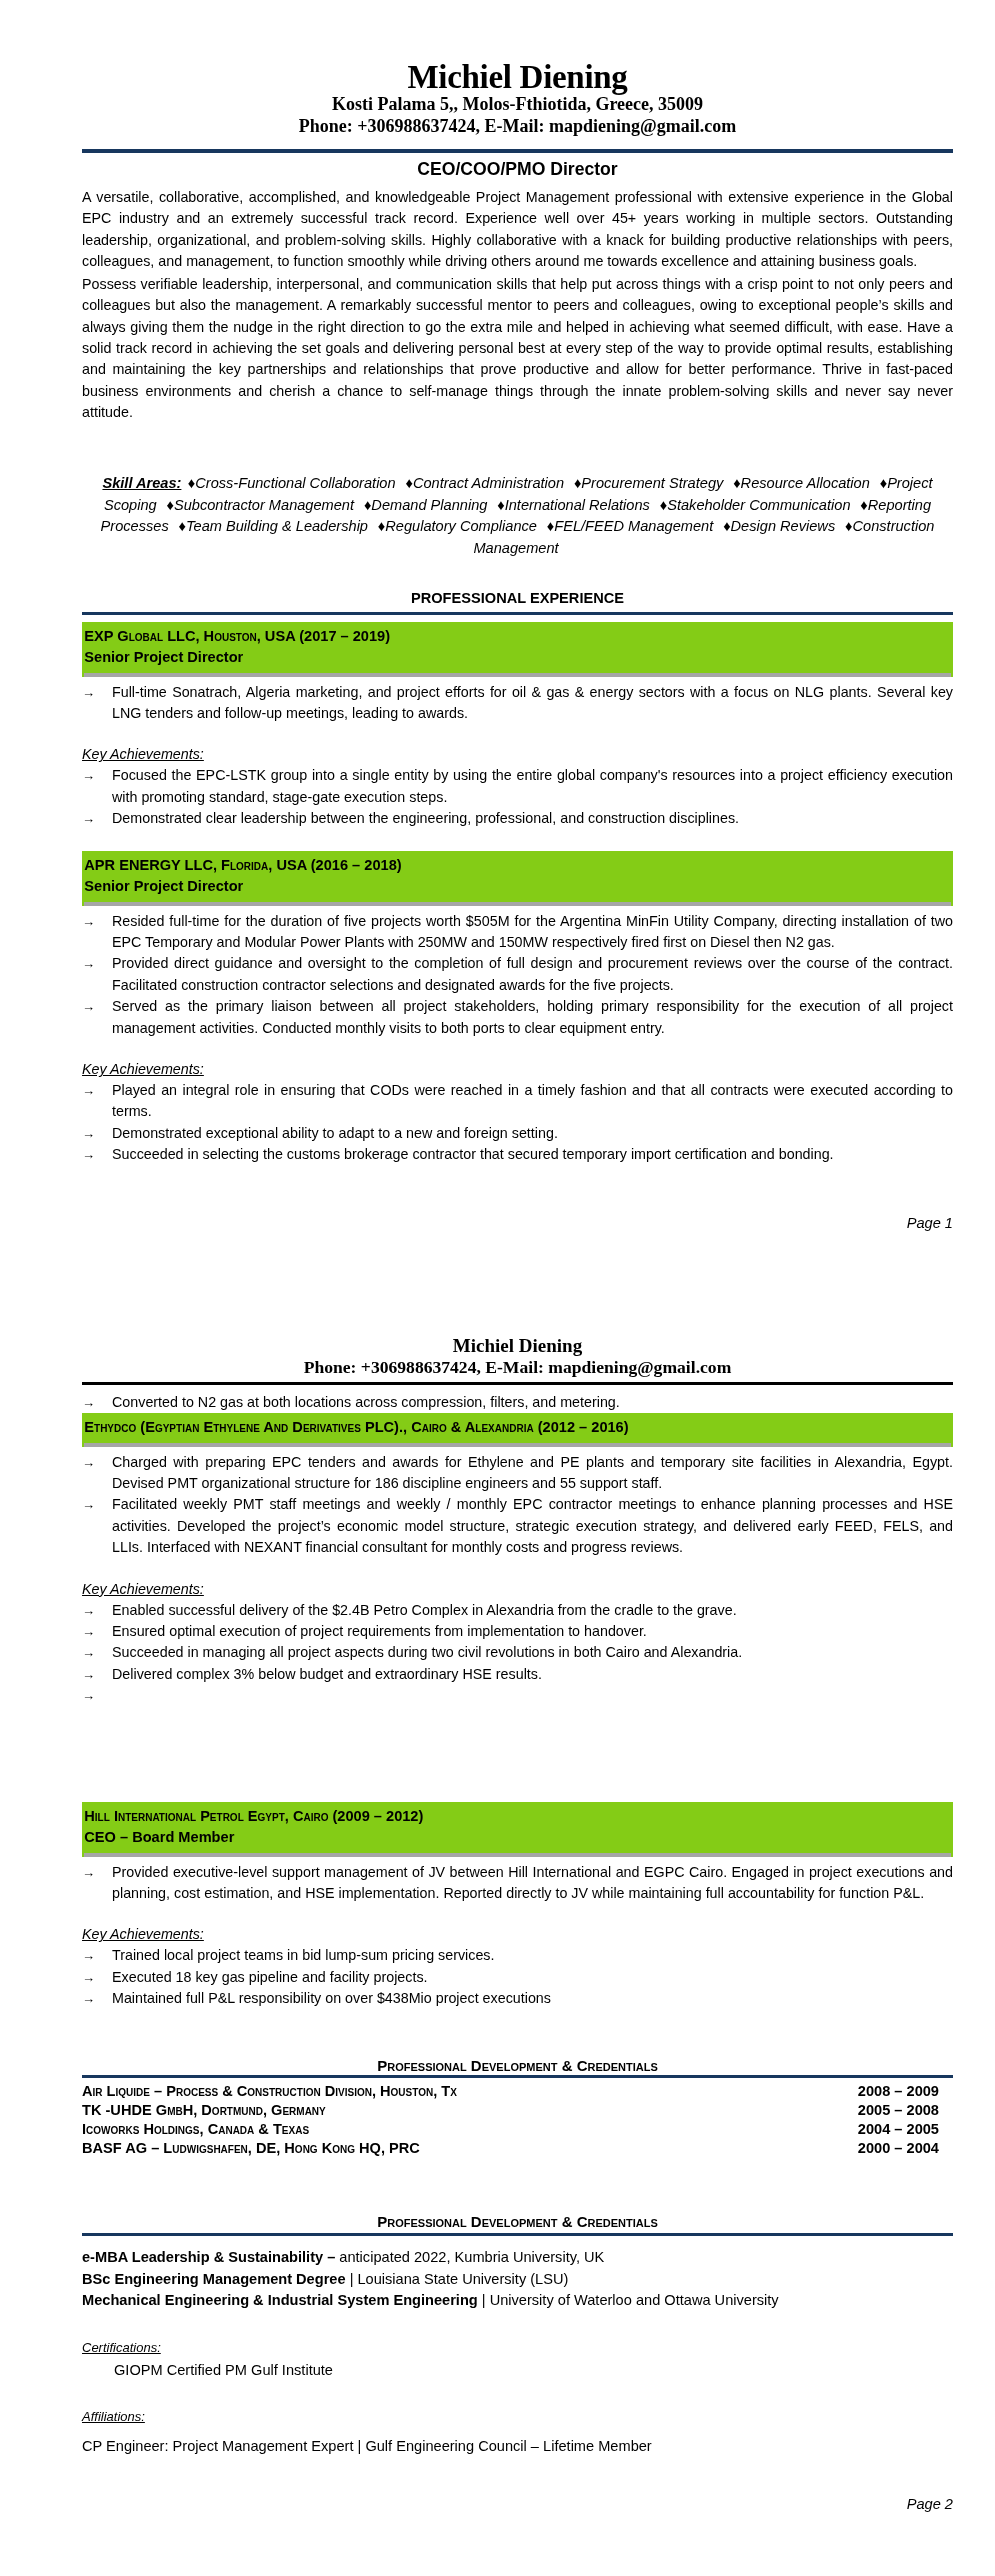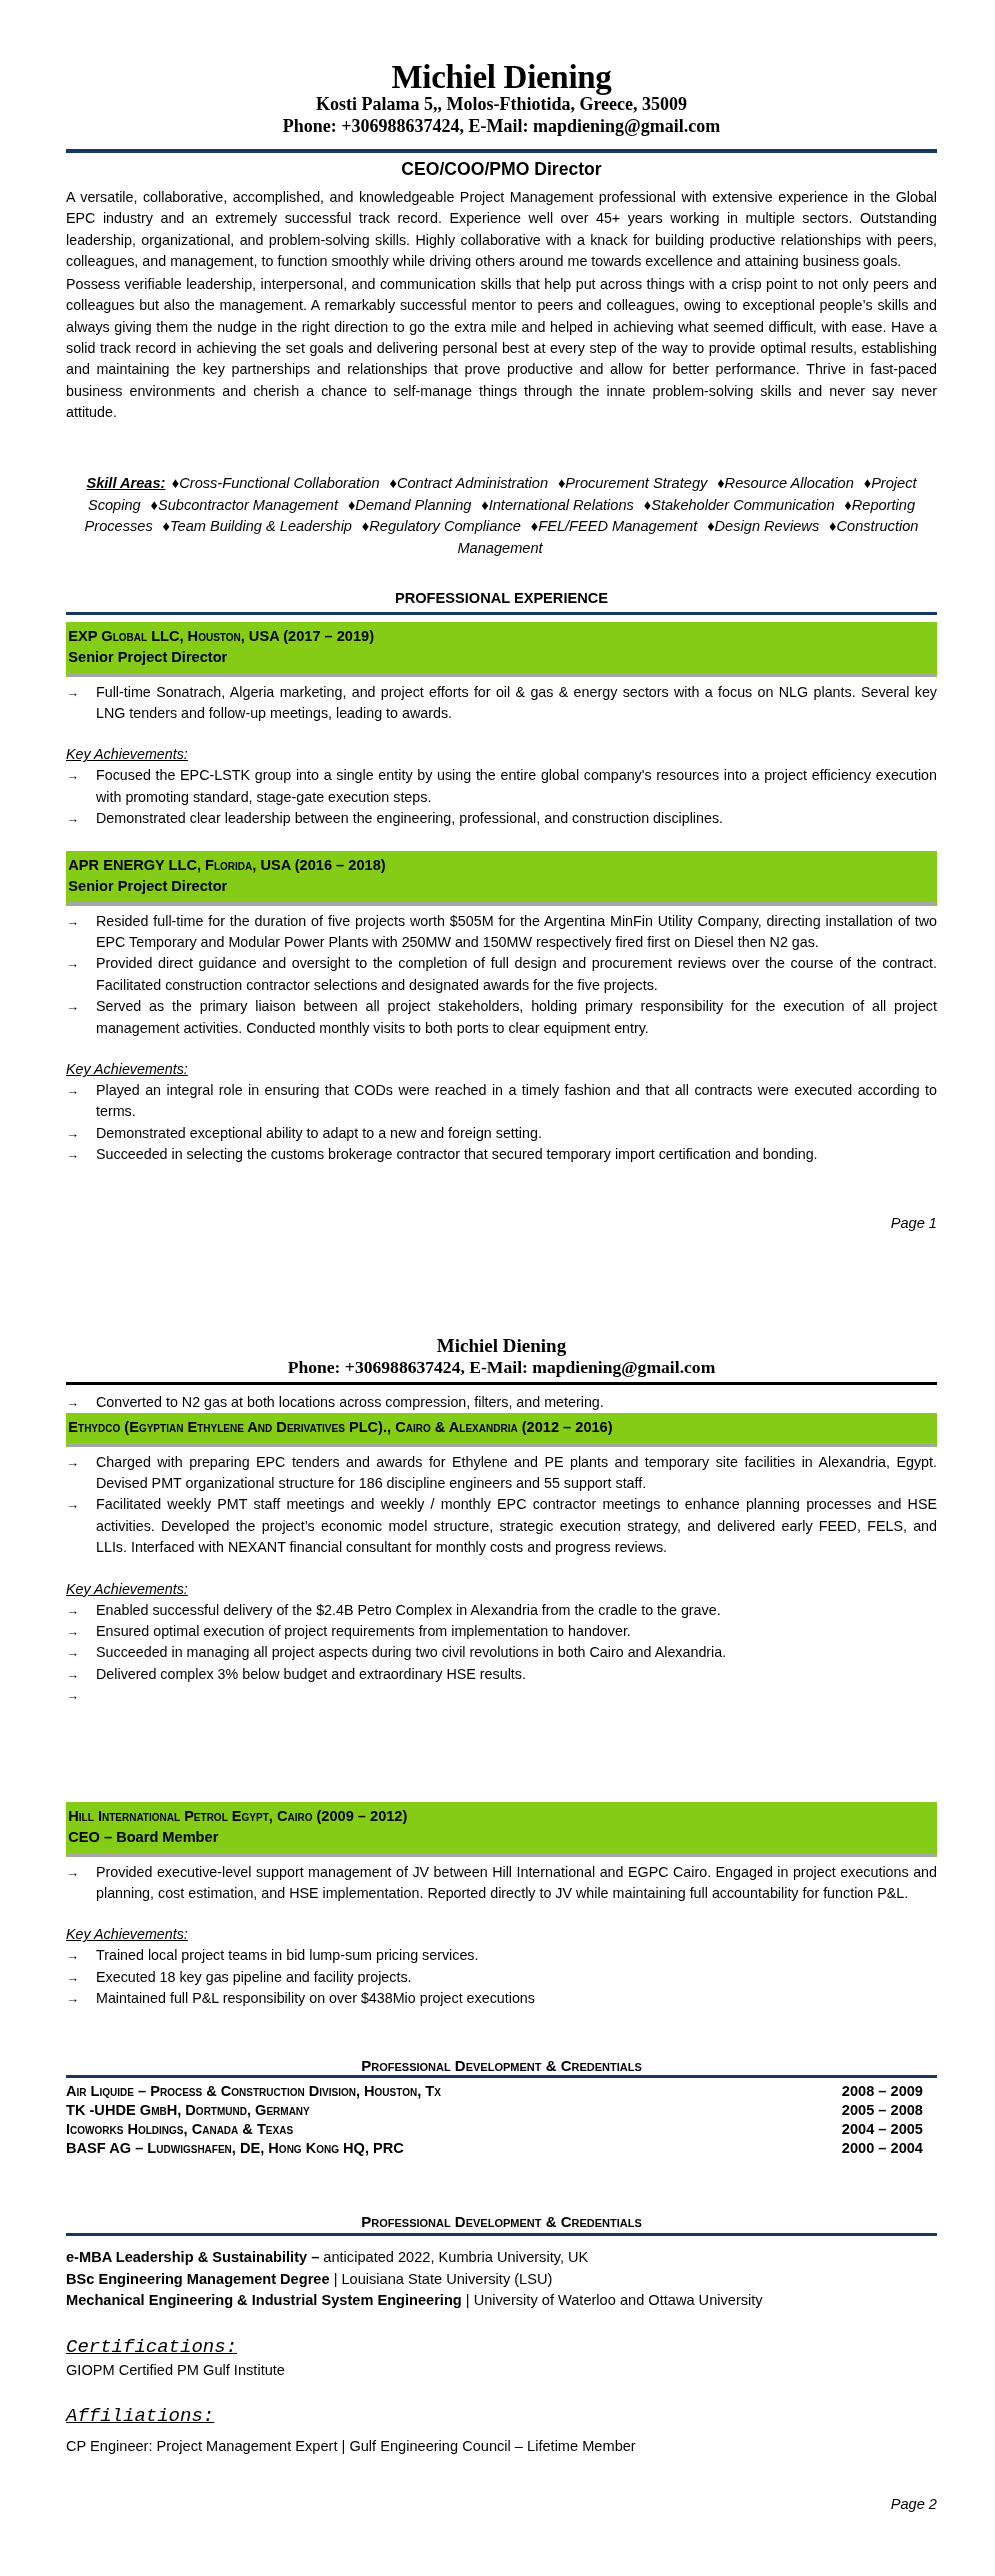--- a/index.html
+++ b/index.html
@@ -1,18 +1,18 @@
 <!DOCTYPE html>
 <html style="font-size:9.4px"><head>
 <meta charset="utf-8">
 <style>
   * { box-sizing: border-box; margin: 0; padding: 0; }
   html, body { width: 995px; height: 2576px; background: #ffffff; }
   body { position: relative; color: #000; font-family: "Liberation Sans", sans-serif; overflow: hidden; }
-  .page { position: absolute; left: 0; width: 843px; }
+  .page { position: absolute; left: 16px; width: 843px; }
   .content { position: absolute; left: 66px; width: 871px; }
   .center { text-align: center; }
   .name { font-family: "Liberation Serif", serif; font-weight: bold; font-size: 33px; line-height: 37px; letter-spacing: -0.3px; }
   .name-small { font-family: "Liberation Serif", serif; font-weight: bold; font-size: 19px; line-height: 22px; }
   .contact { font-family: "Liberation Serif", serif; font-weight: bold; font-size: 18px; line-height: 22px; }
   .rule-navy { height: 3.5px; background: #17375e; }
   .rule-black { height: 2.9px; background: #000; }
   .title { font-weight: bold; font-size: 17.6px; line-height: 21px; text-align: center; }
   .para { font-size: 14.3px; line-height: 21.4px; text-align: justify; text-align-last: left; }
   .skills { font-size: 14.6px; line-height: 21.7px; text-align: center; font-style: italic; }
@@ -25,21 +25,21 @@
   .job-box .role { font-weight: bold; font-size: 14.6px; line-height: 21px; }
   .job-box .bar { height: 3.5px; background: #a6a6a6; margin-top: 5.9px; margin-bottom: 4.7px; }
   ul.arrows { list-style: none; }
   ul.arrows li { position: relative; padding-left: 30px; font-size: 14.3px; line-height: 21.4px; text-align: justify; text-align-last: left; }
   ul.arrows li .arrow { position: absolute; left: 0; top: 0; font-size: 13px; }
   .ka { font-style: italic; text-decoration: underline; font-size: 14.3px; line-height: 21px; }
   .pagenum { font-style: italic; font-size: 14.6px; text-align: right; }
   .dev-row { display: flex; justify-content: space-between; font-weight: bold; font-variant: small-caps; font-size: 14.6px; line-height: 19px; padding-right: 14px; }
   .edu-row { font-size: 14.6px; line-height: 21.7px; }
   .edu-row b { font-weight: bold; }
-  .sub-label { font-style: italic; text-decoration: underline; font-size: 19px; line-height: 21px; font-family: Liberation Mono, monospace; }
+  .sub-label { font-style: italic; text-decoration: underline; font-size: 13px; line-height: 21px; }
   .plain { font-size: 14.6px; line-height: 21px; }
 </style>
 </head>
 <body>
 
 <div class="page" style="top:0; height:1288px;">
 
   <div class="content center" style="top:59px;">
     <div class="name">Michiel Diening</div>
     <div class="contact" style="margin-top:-3.5px;">Kosti Palama 5,, Molos-Fthiotida, Greece, 35009</div>
@@ -173,21 +173,21 @@
   <div class="content section-head sc" style="top:924px;">Professional Development &amp; Credentials</div>
   <div class="content rule-navy" style="top:945px; height:2.9px;"></div>
   <div class="content" id="edu-rows" style="top:959px;">
       <div class="edu-row"><b>e-MBA Leadership &amp; Sustainability –</b><span> anticipated 2022, Kumbria University, UK</span></div>
       <div class="edu-row"><b>BSc Engineering Management Degree</b><span> | Louisiana State University (LSU)</span></div>
       <div class="edu-row"><b>Mechanical Engineering &amp; Industrial System Engineering</b><span> | University of Waterloo and Ottawa University</span></div>
     </div>
 
   <div class="content" style="top:1049px;">
     <div class="sub-label">Certifications:</div>
-    <div class="plain" style="margin-top:2.3px;">GIOPM Certified PM Gulf Institute</div>
+    <div class="plain" style="margin-top:2.3px;margin-left:32px;">GIOPM Certified PM Gulf Institute</div>
   </div>
 
   <div class="content" style="top:1118px;">
     <div class="sub-label">Affiliations:</div>
     <div class="plain" style="margin-top:9px;">CP Engineer: Project Management Expert | Gulf Engineering Council – Lifetime Member</div>
   </div>
 
   <div class="content pagenum" style="top:1208px;">Page 2</div>
 </div>
 

